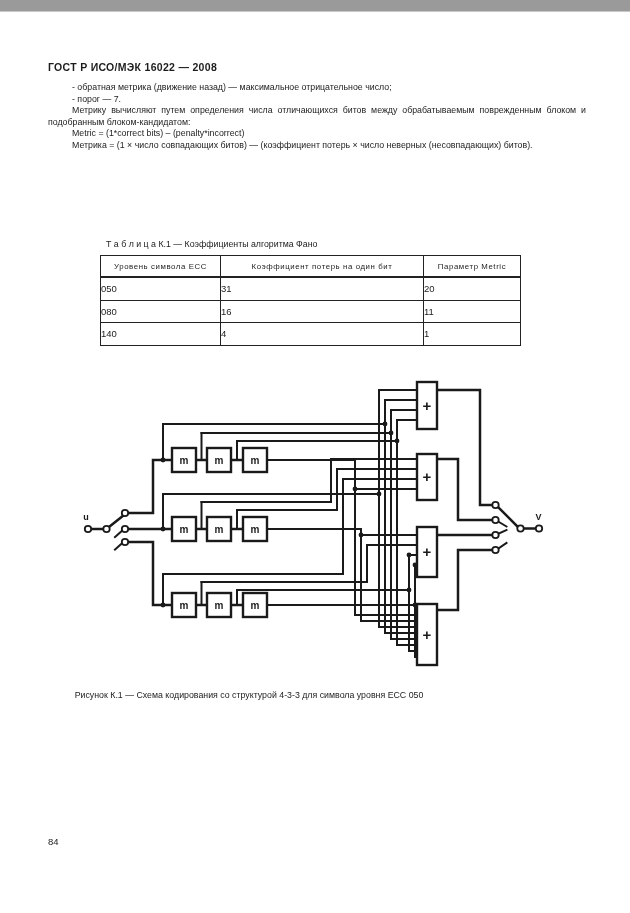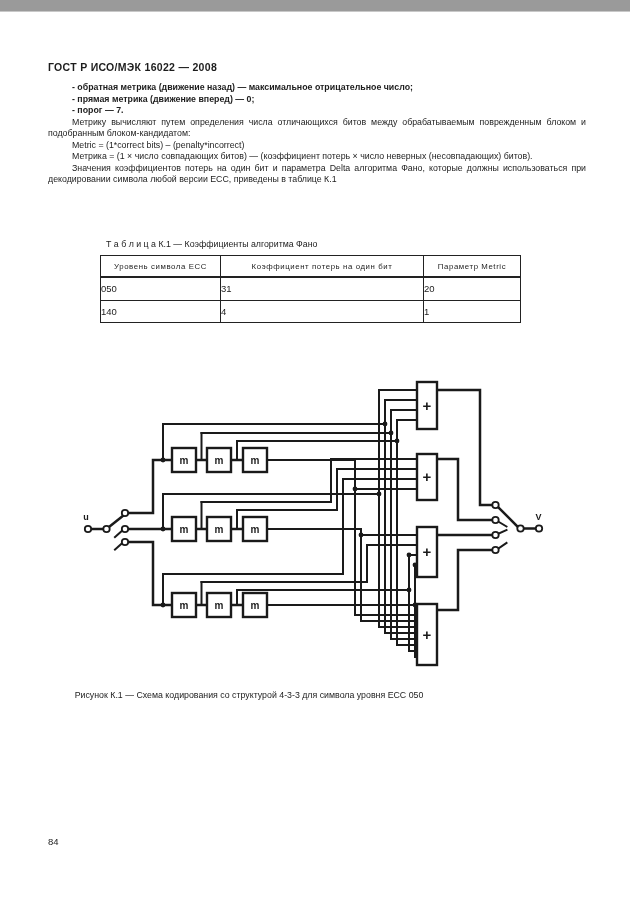--- a/index.html
+++ b/index.html
@@ -9,21 +9,21 @@
     font-family:"Liberation Sans", sans-serif;color:#1c1c1c;
   }
   .doc-header{
     position:absolute;left:48px;top:49px;
     font-size:10.5px;font-weight:bold;letter-spacing:0.3px;
   }
   .body-text{
     position:absolute;left:48px;top:70px;width:538px;
     font-size:8.8px;line-height:11.55px;
   }
-  .b-line{padding-left:24px;font-weight:bold;}
+  .b-line{padding-left:24px;}
   .body-text p{margin:0;text-indent:24px;text-align:justify;}
   .formula{padding-left:24px;}
   .table-title{
     position:absolute;left:106px;top:227px;font-size:8.8px;
   }
   table.gost{
     position:absolute;left:100px;top:243px;width:420px;
     border-collapse:collapse;table-layout:fixed;
   }
   table.gost th, table.gost td{
@@ -50,26 +50,24 @@
 </style>
 </head>
 <body>
 
 <div class="page">
 
   <div class="doc-header">ГОСТ Р ИСО/МЭК 16022 — 2008</div>
 
   <div class="body-text">
     <div class="b-line">- обратная метрика (движение назад) — максимальное отрицательное число;</div>
-    <div class="b-line">- прямая метрика (движение вперед) — 0;</div>
     <div class="b-line">- порог — 7.</div>
     <p>Метрику вычисляют путем определения числа отличающихся битов между обрабатываемым поврежденным блоком и подобранным блоком-кандидатом:</p>
     <div class="formula">Metric = (1*correct bits) – (penalty*incorrect)</div>
     <p>Метрика = (1 × число совпадающих битов) — (коэффициент потерь × число неверных (несовпадающих) битов).</p>
-    <p>Значения коэффициентов потерь на один бит и параметра Delta алгоритма Фано, которые должны использоваться при декодировании символа любой версии ECC, приведены в таблице К.1</p>
   </div>
 
   <div class="table-title">Т а б л и ц а  К.1 — Коэффициенты алгоритма Фано</div>
 
   <table class="gost">
     <colgroup>
         <col style="width:120px">
         <col style="width:203px">
         <col style="width:97px">
       </colgroup>
@@ -78,20 +76,25 @@
         <th>Уровень символа ECC</th>
         <th>Коэффициент потерь на один бит</th>
         <th>Параметр Metric</th>
       </tr>
     </thead>
     <tbody>
       <tr>
         <td>050</td>
         <td>31</td>
         <td>20</td>
+      </tr>
+      <tr>
+        <td>080</td>
+        <td>16</td>
+        <td>11</td>
       </tr>
       <tr>
         <td>140</td>
         <td>4</td>
         <td>1</td>
       </tr>
     </tbody>
   </table>
 
   <div class="figure-wrap">

